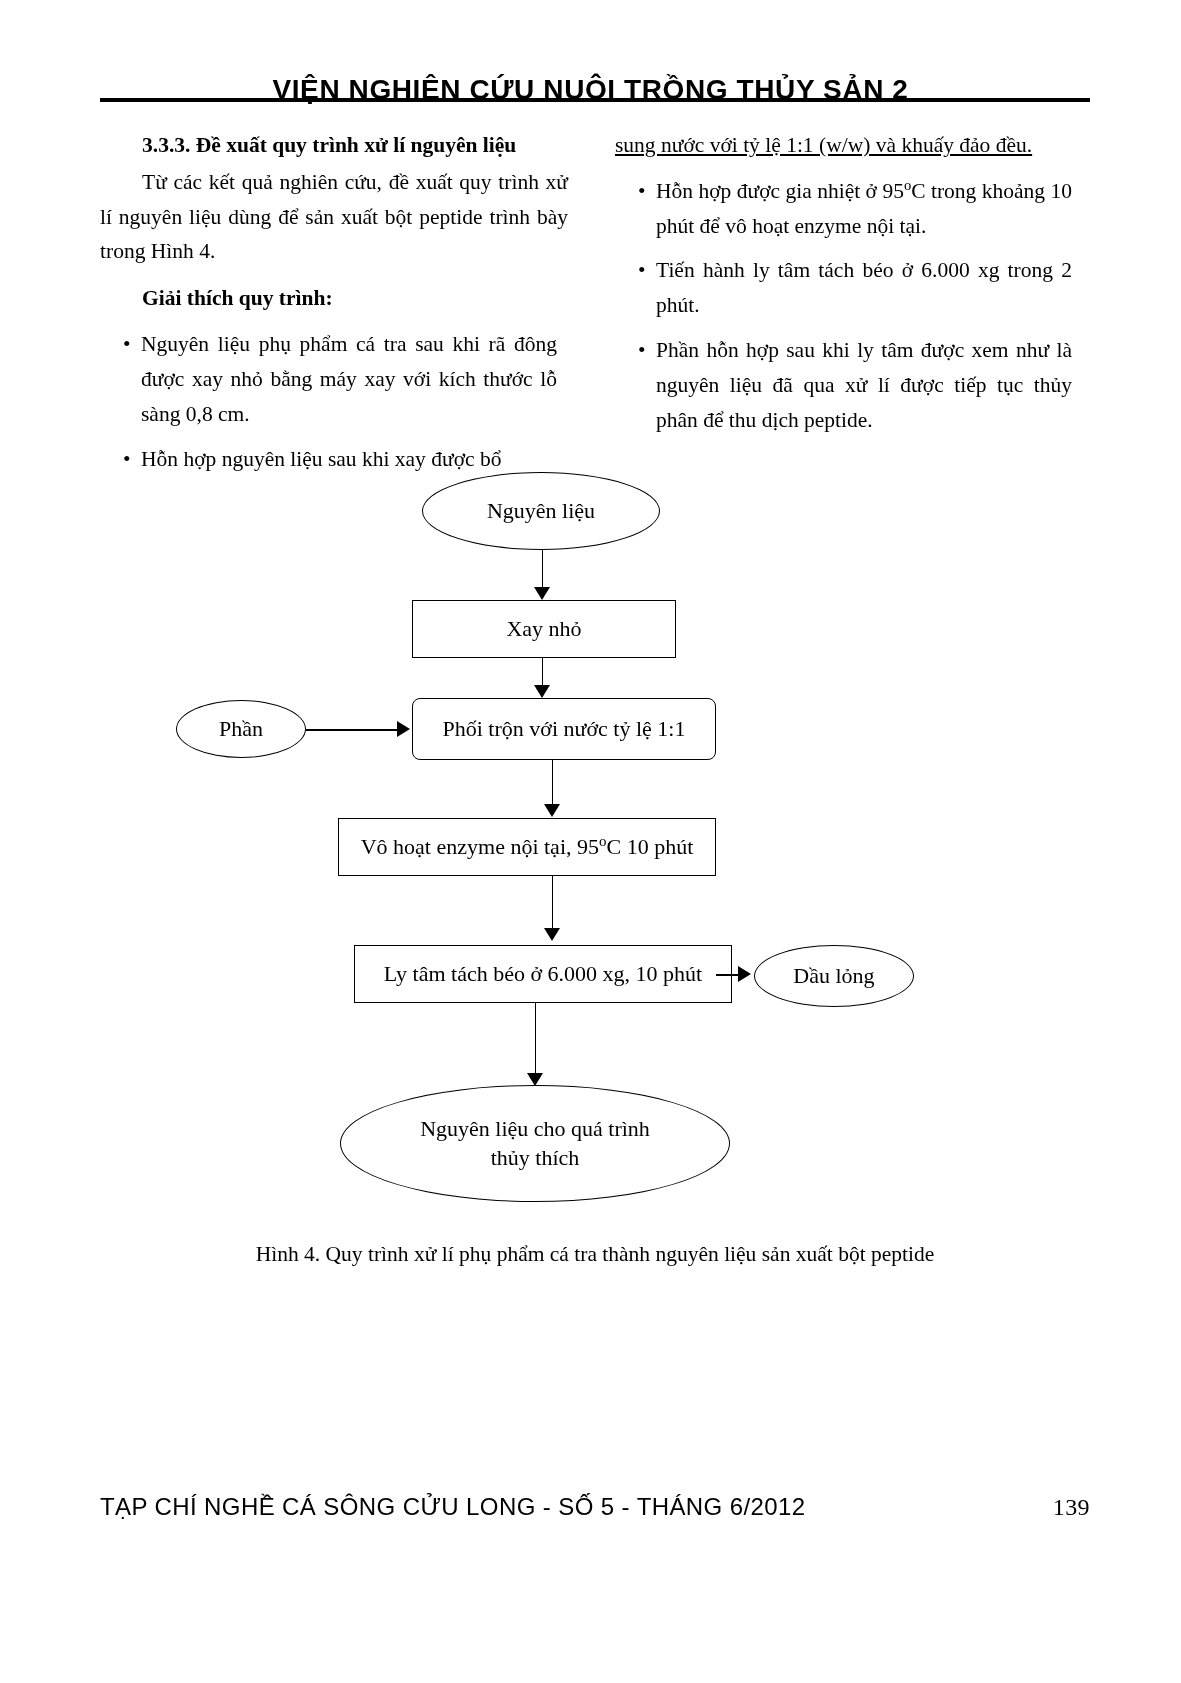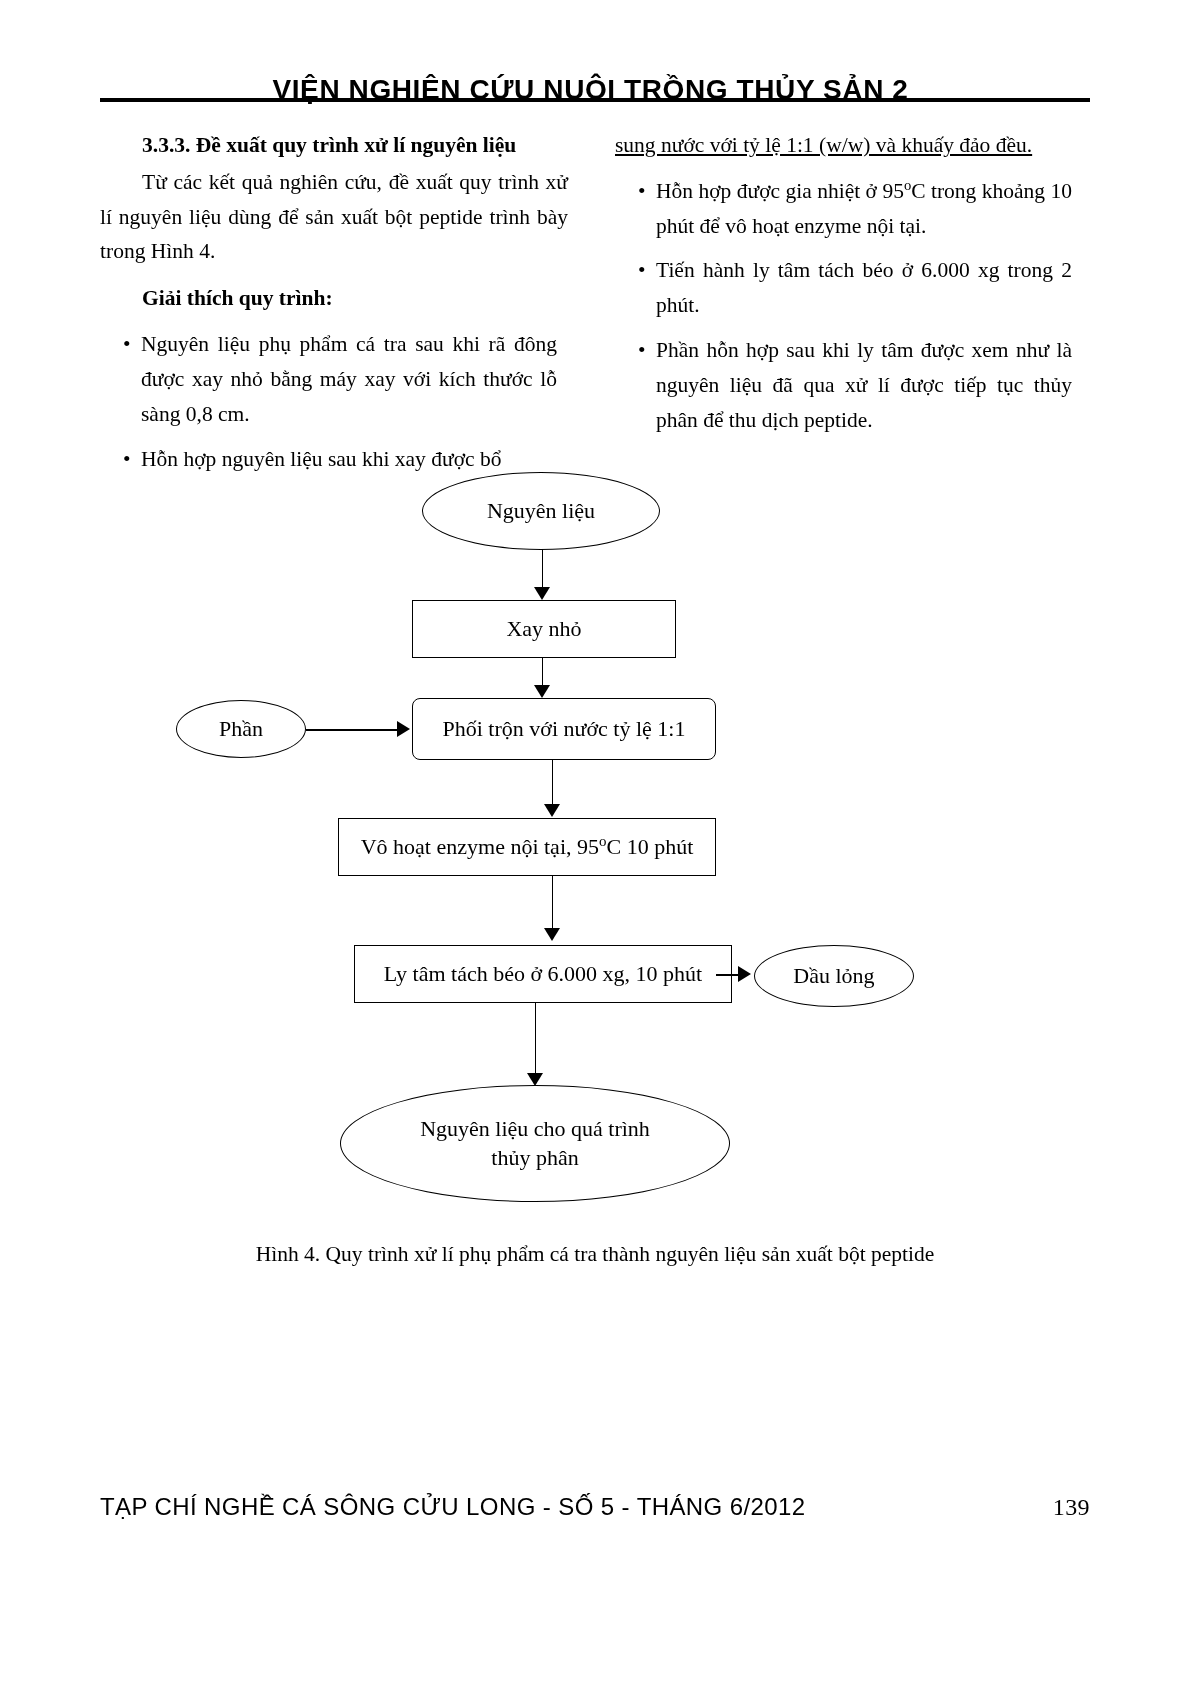--- a/index.html
+++ b/index.html
@@ -279,21 +279,21 @@
     <div class="node ellipse" id="n-oil">
       <span>Dầu lỏng</span>
     </div>
 
     <div class="vline" style="left:535px; top:548px; height:72px;"></div>
     <div class="arrow-down" style="left:527px; top:618px;"></div>
 
     <div class="node ellipse" id="n-product">
       <span>
         <span>Nguyên liệu cho quá trình</span><br>
-        <span>thủy phân</span>
+        <span>thủy thích</span>
       </span>
     </div>
 
   </div>
 
   <div class="caption">Hình 4. Quy trình xử lí phụ phẩm cá tra thành nguyên liệu sản xuất bột peptide</div>
 
   <div class="footer">
     <div>TẠP CHÍ NGHỀ CÁ SÔNG CỬU LONG - SỐ 5 - THÁNG 6/2012</div>
     <div class="footer-page">139</div>

